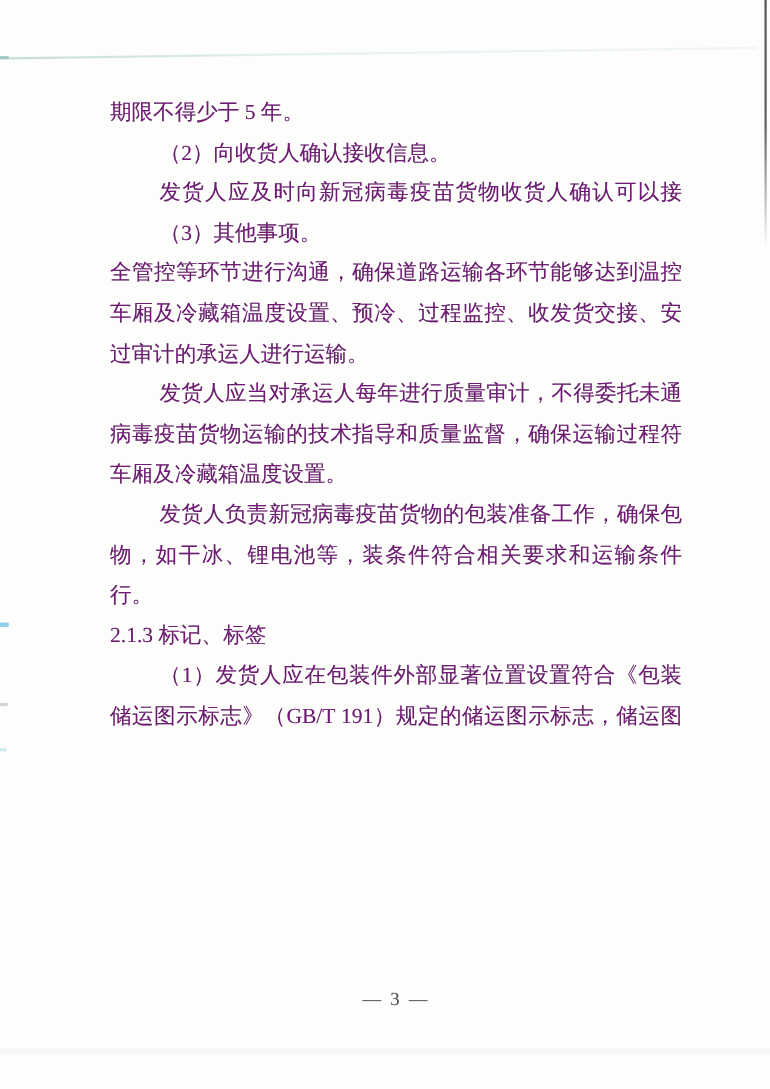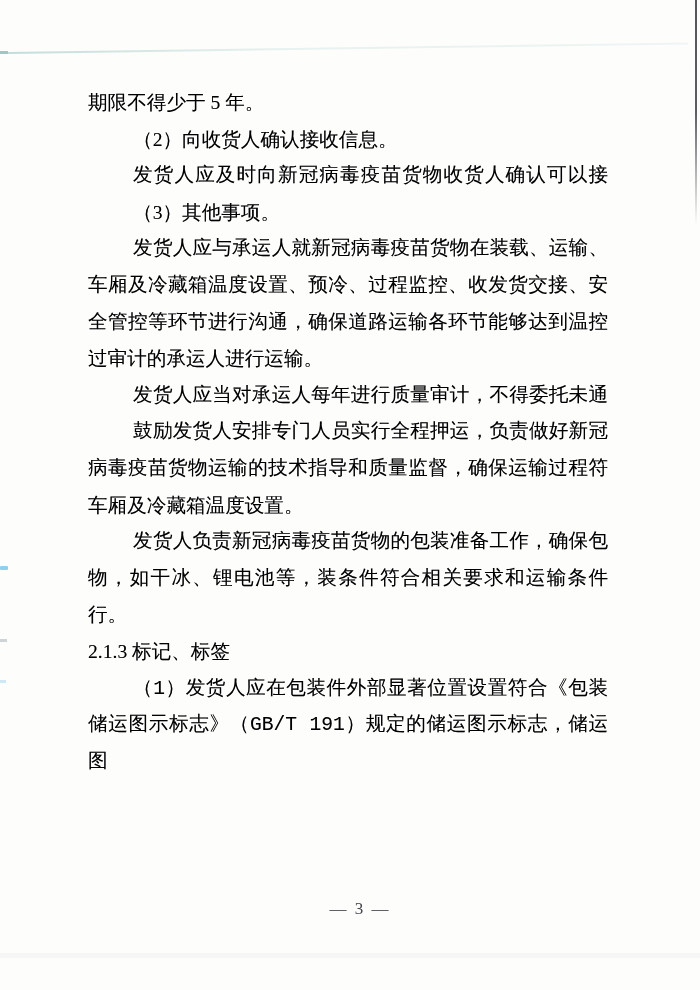--- a/index.html
+++ b/index.html
@@ -10,38 +10,37 @@
   .page {
     position: relative;
     width: 700px;
     height: 990px;
     background: #fdfdfc;
     overflow: hidden;
     font-family: "Liberation Serif", "DejaVu Serif", serif;
   }
   .content {
     position: absolute;
-    left: 88px;
+    left: 100px;
     top: 85px;
     width: 520px;
-    color: #000000;
+    color: #701a75;
     font-size: 19.6px;
     line-height: 36.6px;
     text-shadow: 0 0 0.4px rgba(65,65,75,0.45);
   }
   .line {
     height: 36.6px;
     text-align: left;
     overflow: visible;
   }
   .line.fill {
     text-align: justify;
     text-align-last: justify;
     text-justify: inter-character;
-    font-family: Liberation Mono, monospace;
   }
   .line.indent {
     text-indent: 2.3em;
   }
   .pageno {
     position: absolute;
     left: 100px;
     top: 898px;
     width: 520px;
     text-align: center;
@@ -79,26 +78,24 @@
   <div class="artifact art-bluedash1"></div>
   <div class="artifact art-graydash"></div>
   <div class="artifact art-bluedash2"></div>
   <div class="artifact art-bottom-smudge"></div>
 
   <div class="content">
       <div class="line">期限不得少于 5 年。</div>
       <div class="line indent">（2）向收货人确认接收信息。</div>
       <div class="line indent fill">发货人应及时向新冠病毒疫苗货物收货人确认可以接</div>
       <div class="line indent">（3）其他事项。</div>
-      <div class="line indent fill">发货人应与承运人就新冠病毒疫苗货物在装载、运输、</div>
+      <div class="line fill">全管控等环节进行沟通，确保道路运输各环节能够达到温控</div>
       <div class="line fill">车厢及冷藏箱温度设置、预冷、过程监控、收发货交接、安</div>
-      <div class="line fill">全管控等环节进行沟通，确保道路运输各环节能够达到温控</div>
       <div class="line">过审计的承运人进行运输。</div>
       <div class="line indent fill">发货人应当对承运人每年进行质量审计，不得委托未通</div>
-      <div class="line indent fill">鼓励发货人安排专门人员实行全程押运，负责做好新冠</div>
       <div class="line fill">病毒疫苗货物运输的技术指导和质量监督，确保运输过程符</div>
       <div class="line">车厢及冷藏箱温度设置。</div>
       <div class="line indent fill">发货人负责新冠病毒疫苗货物的包装准备工作，确保包</div>
       <div class="line fill">物，如干冰、锂电池等，装条件符合相关要求和运输条件</div>
       <div class="line">行。</div>
       <div class="line">2.1.3 标记、标签</div>
       <div class="line indent fill">（1）发货人应在包装件外部显著位置设置符合《包装</div>
       <div class="line fill">储运图示标志》（GB/T 191）规定的储运图示标志，储运图</div>
     </div>
 

